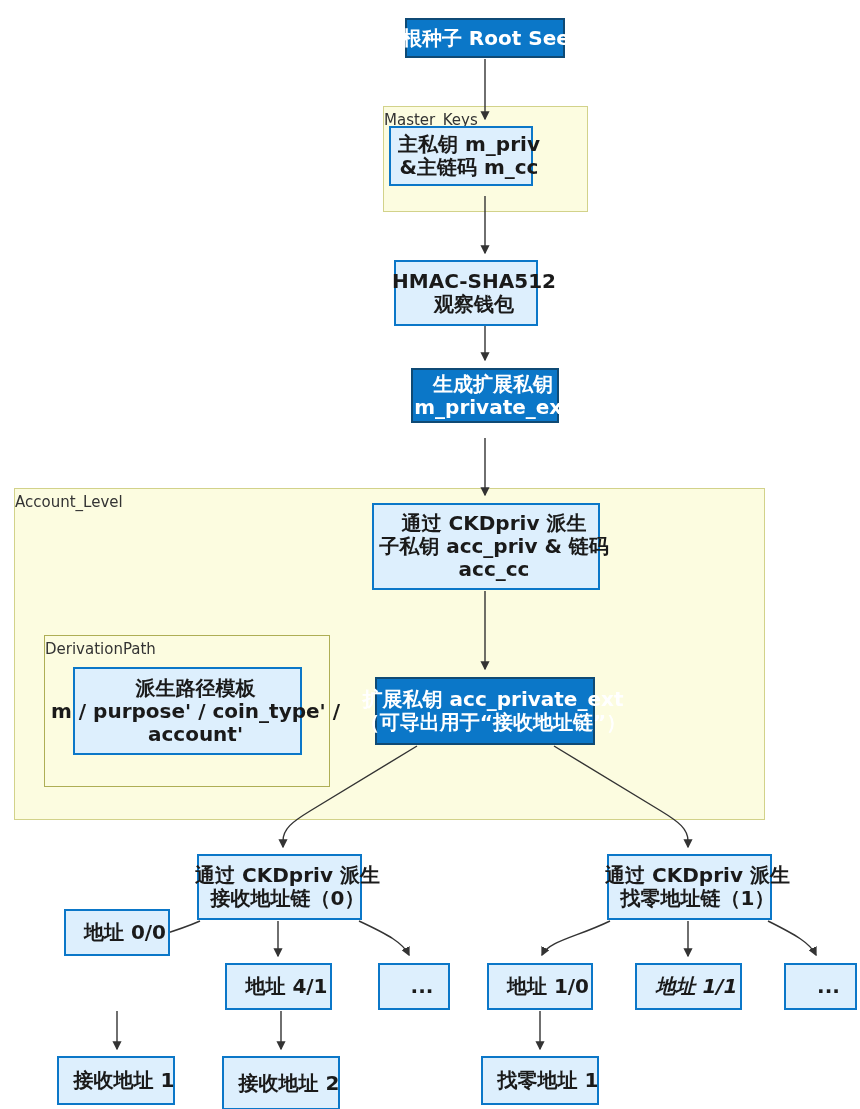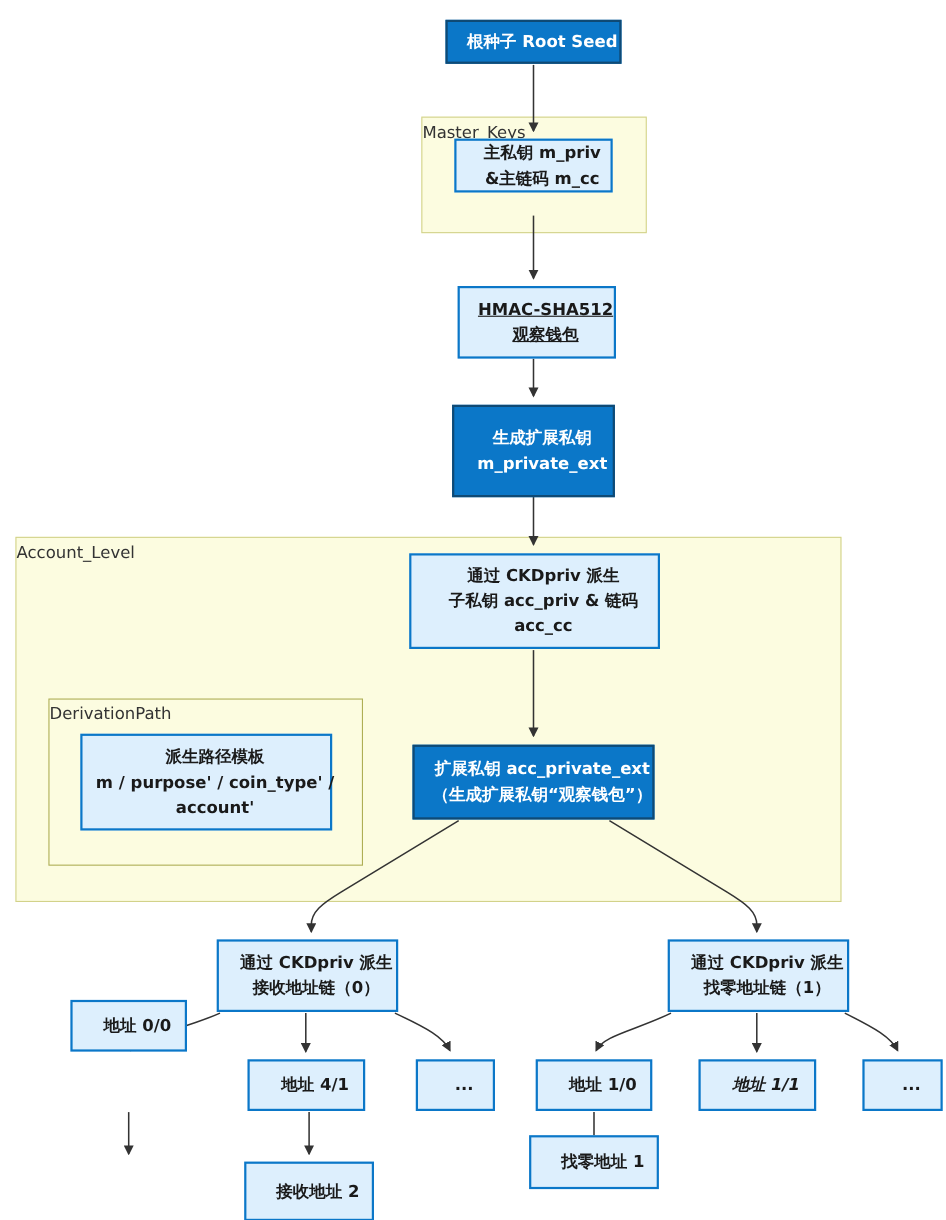--- a/index.html
+++ b/index.html
@@ -32,21 +32,21 @@
   }
   .node{
     position:absolute;
     box-sizing:border-box;
     display:flex;
     flex-direction:column;
     align-items:center;
     justify-content:center;
     text-align:center;
     z-index:4;
-    font-size:15px;
+    font-size:20px;
     font-weight:600;
     line-height:23px;
     color:#1a1a1a;
     padding-left:16px;
   }
   .node.light{
     background:#ddeffd;
     border:2.5px solid #0b77c8;
   }
   .node.light.thin{border-width:2px;}
@@ -97,50 +97,50 @@
       <path d="M117,1011 L117,1049" marker-end="url(#arrow)"></path>
       <path d="M281,1011 L281,1049" marker-end="url(#arrow)"></path>
       <path d="M540,1011 L540,1049" marker-end="url(#arrow)"></path>
     </g>
   </svg>
 
   <div class="node dark" style="left:405px;top:18px;width:160px;height:40px;">
     <span class="ln">根种子 Root Seed</span>
   </div>
 
-  <div class="node light" style="left:413px;top:126px;width:144px;height:49px;">
+  <div class="node light" style="left:389px;top:126px;width:144px;height:60px;">
     <span class="ln">主私钥 m_priv</span>
     <span class="ln">&amp;主链码 m_cc</span>
   </div>
 
-  <div class="node light" style="left:416px;top:260px;width:144px;height:66px;text-decoration:underline;">
+  <div class="node light" style="left:394px;top:260px;width:144px;height:66px;">
     <span class="ln">HMAC-SHA512</span>
     <span class="ln">观察钱包</span>
   </div>
 
-  <div class="node dark" style="left:411px;top:368px;width:148px;height:84px;">
+  <div class="node dark" style="left:411px;top:368px;width:148px;height:55px;">
     <span class="ln">生成扩展私钥</span>
     <span class="ln">m_private_ext</span>
   </div>
 
   <div class="node light" style="left:372px;top:503px;width:228px;height:87px;">
     <span class="ln">通过 CKDpriv 派生</span>
     <span class="ln">子私钥 acc_priv &amp; 链码</span>
     <span class="ln">acc_cc</span>
   </div>
 
   <div class="node light" style="left:73px;top:667px;width:229px;height:88px;">
     <span class="ln">派生路径模板</span>
     <span class="ln">m / purpose' / coin_type' /</span>
     <span class="ln">account'</span>
   </div>
 
   <div class="node dark" style="left:375px;top:677px;width:220px;height:68px;">
     <span class="ln">扩展私钥 acc_private_ext</span>
-    <span class="ln">（生成扩展私钥“观察钱包”）</span>
+    <span class="ln">（可导出用于“接收地址链”）</span>
   </div>
 
   <div class="node light" style="left:197px;top:854px;width:165px;height:66px;">
     <span class="ln">通过 CKDpriv 派生</span>
     <span class="ln">接收地址链（0）</span>
   </div>
 
   <div class="node light" style="left:607px;top:854px;width:165px;height:66px;">
     <span class="ln">通过 CKDpriv 派生</span>
     <span class="ln">找零地址链（1）</span>
@@ -163,22 +163,25 @@
   </div>
 
   <div class="node light thin" style="left:635px;top:963px;width:107px;height:47px;font-style:italic;">
     <span class="ln">地址 1/1</span>
   </div>
 
   <div class="node light thin" style="left:784px;top:963px;width:73px;height:47px;">
     <span class="ln">...</span>
   </div>
 
+  <div class="node light thin" style="left:57px;top:1056px;width:118px;height:49px;">
+    <span class="ln">接收地址 1</span>
+  </div>
 
   <div class="node light thin" style="left:222px;top:1056px;width:118px;height:54px;">
     <span class="ln">接收地址 2</span>
   </div>
 
-  <div class="node light thin" style="left:481px;top:1032px;width:118px;height:49px;">
+  <div class="node light thin" style="left:481px;top:1056px;width:118px;height:49px;">
     <span class="ln">找零地址 1</span>
   </div>
 
 </div>
 
 </body></html>

